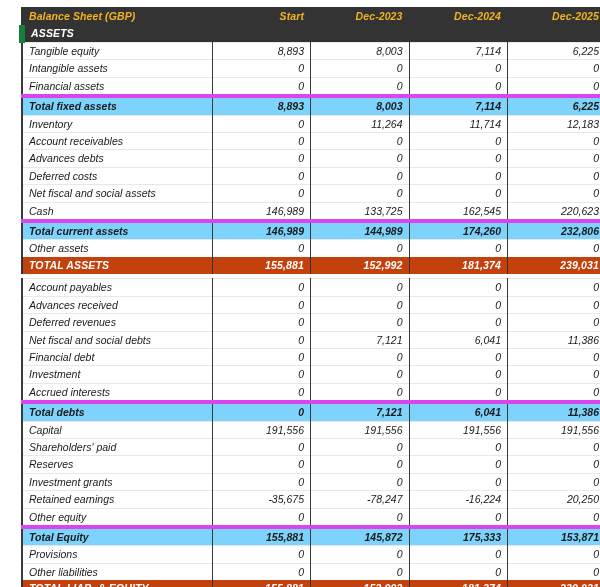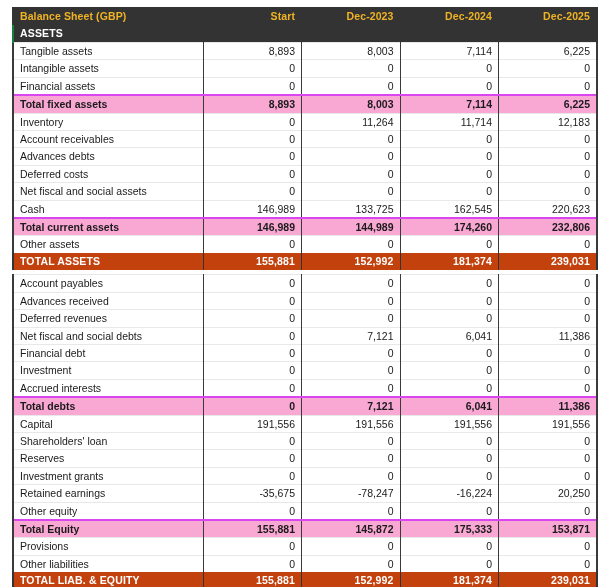--- a/index.html
+++ b/index.html
@@ -11,21 +11,22 @@
     width: 600px;
     height: 587px;
     font-family: "Liberation Sans", sans-serif;
     overflow: hidden;
   }
   #sheet {
     position: relative;
     width: 544px;
     height: 587px;
     box-sizing: border-box;
-    padding: 7px 8px 7px 12px;
+    padding: 7px 8px 7px 19px;
+    font-style: italic;
   }
   table.bs {
     width: 584px;
     border-collapse: collapse;
     table-layout: fixed;
     font-size: 10.5px;
     color: #1a1a1a;
   }
   table.bs col.c-label { width: 190px; }
   table.bs col.c-num   { width: 98.5px; }
@@ -71,31 +72,31 @@
   tr.section td {
     background: #333333;
     color: #ffffff;
     font-weight: bold;
     letter-spacing: 0.15px;
     height: 17px;
     line-height: 17px;
     border-left-color: #333333;
     border-right-color: #333333;
   }
-  tr.section td.label { border-left: 2px solid #15803d; }
+  tr.section td.label { border-left: 6px solid #15803d; }
   tr.section td.lastcol { border-right: 2px solid #333333; }
 
   tr.normal td {
     background: #ffffff;
     border-top: 1px solid #e8e8e8;
   }
   tr.subtotal td {
-    background: #f9a8d4;
+    background: #7dd3fc;
     font-weight: bold;
-    border-top: 2px solid #d946ef;
+    border-top: 4px solid #d946ef;
   }
   tr.grand td {
     background: #c2410c;
     color: #ffffff;
     font-weight: bold;
     letter-spacing: 0.15px;
     height: 17px;
     line-height: 17px;
     border-left-color: #333333;
     border-right-color: #333333;
@@ -130,21 +131,21 @@
           <td class="num lastcol">Dec-2025</td>
         </tr>
         <tr class="section">
           <td class="label">ASSETS</td>
           <td class="num"></td>
           <td class="num"></td>
           <td class="num"></td>
           <td class="num lastcol"></td>
         </tr>
         <tr class="normal">
-          <td class="label">Tangible assets</td>
+          <td class="label">Tangible equity</td>
           <td class="num">8,893</td>
           <td class="num">8,003</td>
           <td class="num">7,114</td>
           <td class="num lastcol">6,225</td>
         </tr>
         <tr class="normal">
           <td class="label">Intangible assets</td>
           <td class="num">0</td>
           <td class="num">0</td>
           <td class="num">0</td>
@@ -287,21 +288,21 @@
           <td class="num lastcol">11,386</td>
         </tr>
         <tr class="normal">
           <td class="label">Capital</td>
           <td class="num">191,556</td>
           <td class="num">191,556</td>
           <td class="num">191,556</td>
           <td class="num lastcol">191,556</td>
         </tr>
         <tr class="normal">
-          <td class="label">Shareholders' loan</td>
+          <td class="label">Shareholders' paid</td>
           <td class="num">0</td>
           <td class="num">0</td>
           <td class="num">0</td>
           <td class="num lastcol">0</td>
         </tr>
         <tr class="normal">
           <td class="label">Reserves</td>
           <td class="num">0</td>
           <td class="num">0</td>
           <td class="num">0</td>

